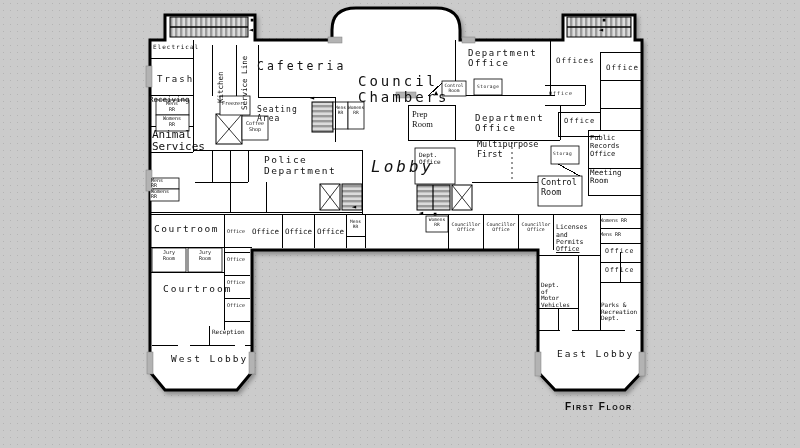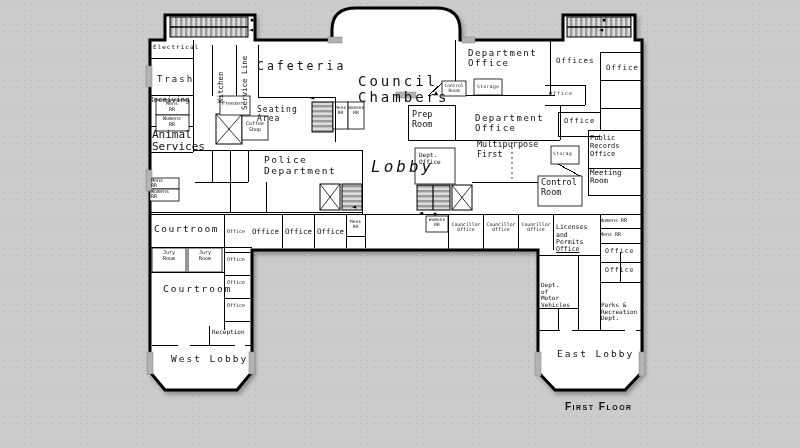--- a/index.html
+++ b/index.html
@@ -232,21 +232,21 @@
 Chambers</div>
   <div class="lbl ctr" style="left:442px;top:83px;font-size:4.5px;width:24px;">Control
 Room</div>
   <div class="lbl" style="left:468px;top:48px;font-size:9px;letter-spacing:1.5px;">Department
 Office</div>
   <div class="lbl" style="left:477px;top:84px;font-size:4.5px;letter-spacing:0.5px;">Storage</div>
   <div class="lbl" style="left:556px;top:57px;font-size:7.5px;letter-spacing:1px;">Offices</div>
   <div class="lbl" style="left:606px;top:64px;font-size:7.5px;letter-spacing:1px;">Office</div>
   <div class="lbl" style="left:549px;top:91px;font-size:5px;letter-spacing:1px;">Office</div>
   <div class="lbl" style="left:564px;top:118px;font-size:7px;letter-spacing:1px;">Office</div>
-  <div class="lbl" style="left:412px;top:110px;font-size:8.5px;">Prep
+  <div class="lbl" style="left:412px;top:110px;font-size:8.5px;font-family:Liberation Serif, serif;">Prep
 Room</div>
   <div class="lbl" style="left:475px;top:113px;font-size:9px;letter-spacing:1.5px;">Department
 Office</div>
   <div class="lbl" style="left:477px;top:140px;font-size:8.5px;">Multipurpose
 First</div>
   <div class="lbl" style="left:553px;top:151px;font-size:4.5px;letter-spacing:0.5px;">Storag</div>
   <div class="lbl" style="left:590px;top:135px;font-size:7px;">Public
 Records
 Office</div>
   <div class="lbl" style="left:590px;top:169px;font-size:7.5px;">Meeting

